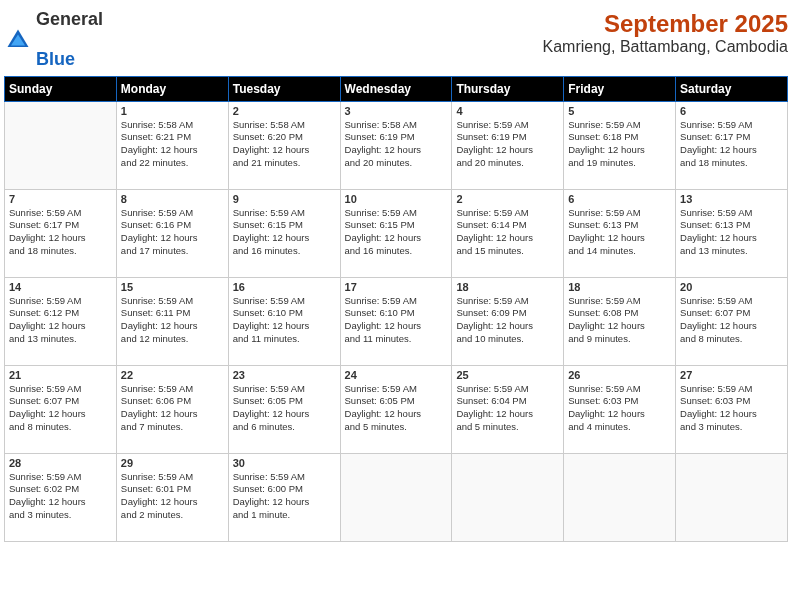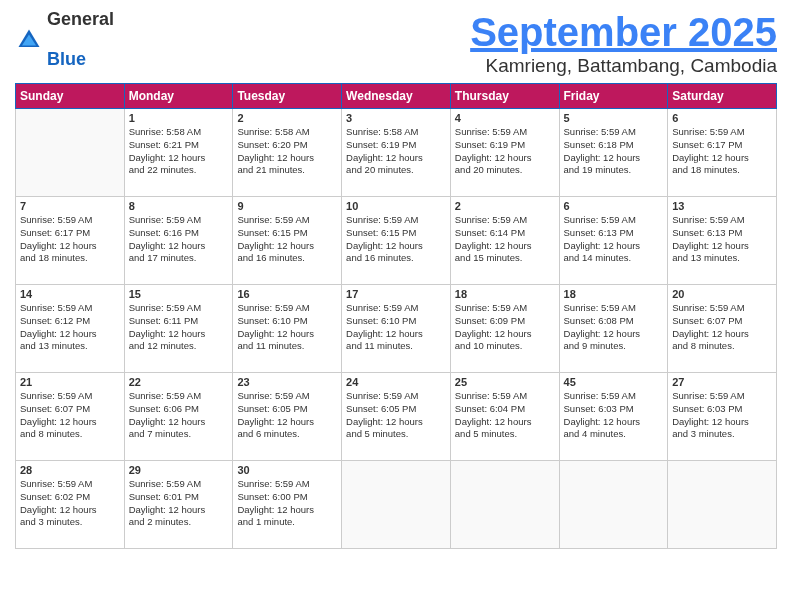--- a/index.html
+++ b/index.html
@@ -6,21 +6,21 @@
     body {
       width: 792px;
       height: 612px;
       background: #fff;
       font-family: Arial, sans-serif;
       overflow: hidden;
     }
     .page {
       width: 792px;
       height: 612px;
-      padding: 10px 15px;
+      padding: 10px 4px;
     }
     .header-row {
       display: flex;
       justify-content: space-between;
       align-items: flex-start;
       margin-bottom: 6px;
     }
     .logo {
       display: flex;
       align-items: center;
@@ -35,36 +35,35 @@
     .logo-text .blue { display: block; color: #1565c0; margin-top: 20px; }
     .logo-icon {
       width: 28px;
       height: 28px;
       margin-right: 4px;
     }
     .title-block {
       text-align: right;
     }
     .month-title {
-      font-size: 40px;
+      font-size: 24px;
       font-weight: bold;
-      color: #3b82f6;
-      text-decoration: underline;
+      color: #c2410c;
     }
     .location {
-      font-size: 19px;
+      font-size: 16px;
       color: #333;
     }
     .calendar {
       width: 100%;
       border-collapse: collapse;
       border: 1px solid #ccc;
     }
     .calendar th {
-      background-color: #be185d;
+      background-color: #000000;
       color: #fff;
       font-size: 12px;
       font-weight: bold;
       padding: 5px 4px;
       text-align: left;
       border: 1px solid #1565c0;
     }
     .calendar td {
       vertical-align: top;
       border: 1px solid #ccc;
@@ -298,21 +297,21 @@
 and 5 minutes.</div>
           </td>
           <td>
             <div class="day-num">25</div>
             <div class="day-detail" style="white-space: pre-line;">Sunrise: 5:59 AM
 Sunset: 6:04 PM
 Daylight: 12 hours
 and 5 minutes.</div>
           </td>
           <td>
-            <div class="day-num">45</div>
+            <div class="day-num">26</div>
             <div class="day-detail" style="white-space: pre-line;">Sunrise: 5:59 AM
 Sunset: 6:03 PM
 Daylight: 12 hours
 and 4 minutes.</div>
           </td>
           <td>
             <div class="day-num">27</div>
             <div class="day-detail" style="white-space: pre-line;">Sunrise: 5:59 AM
 Sunset: 6:03 PM
 Daylight: 12 hours

